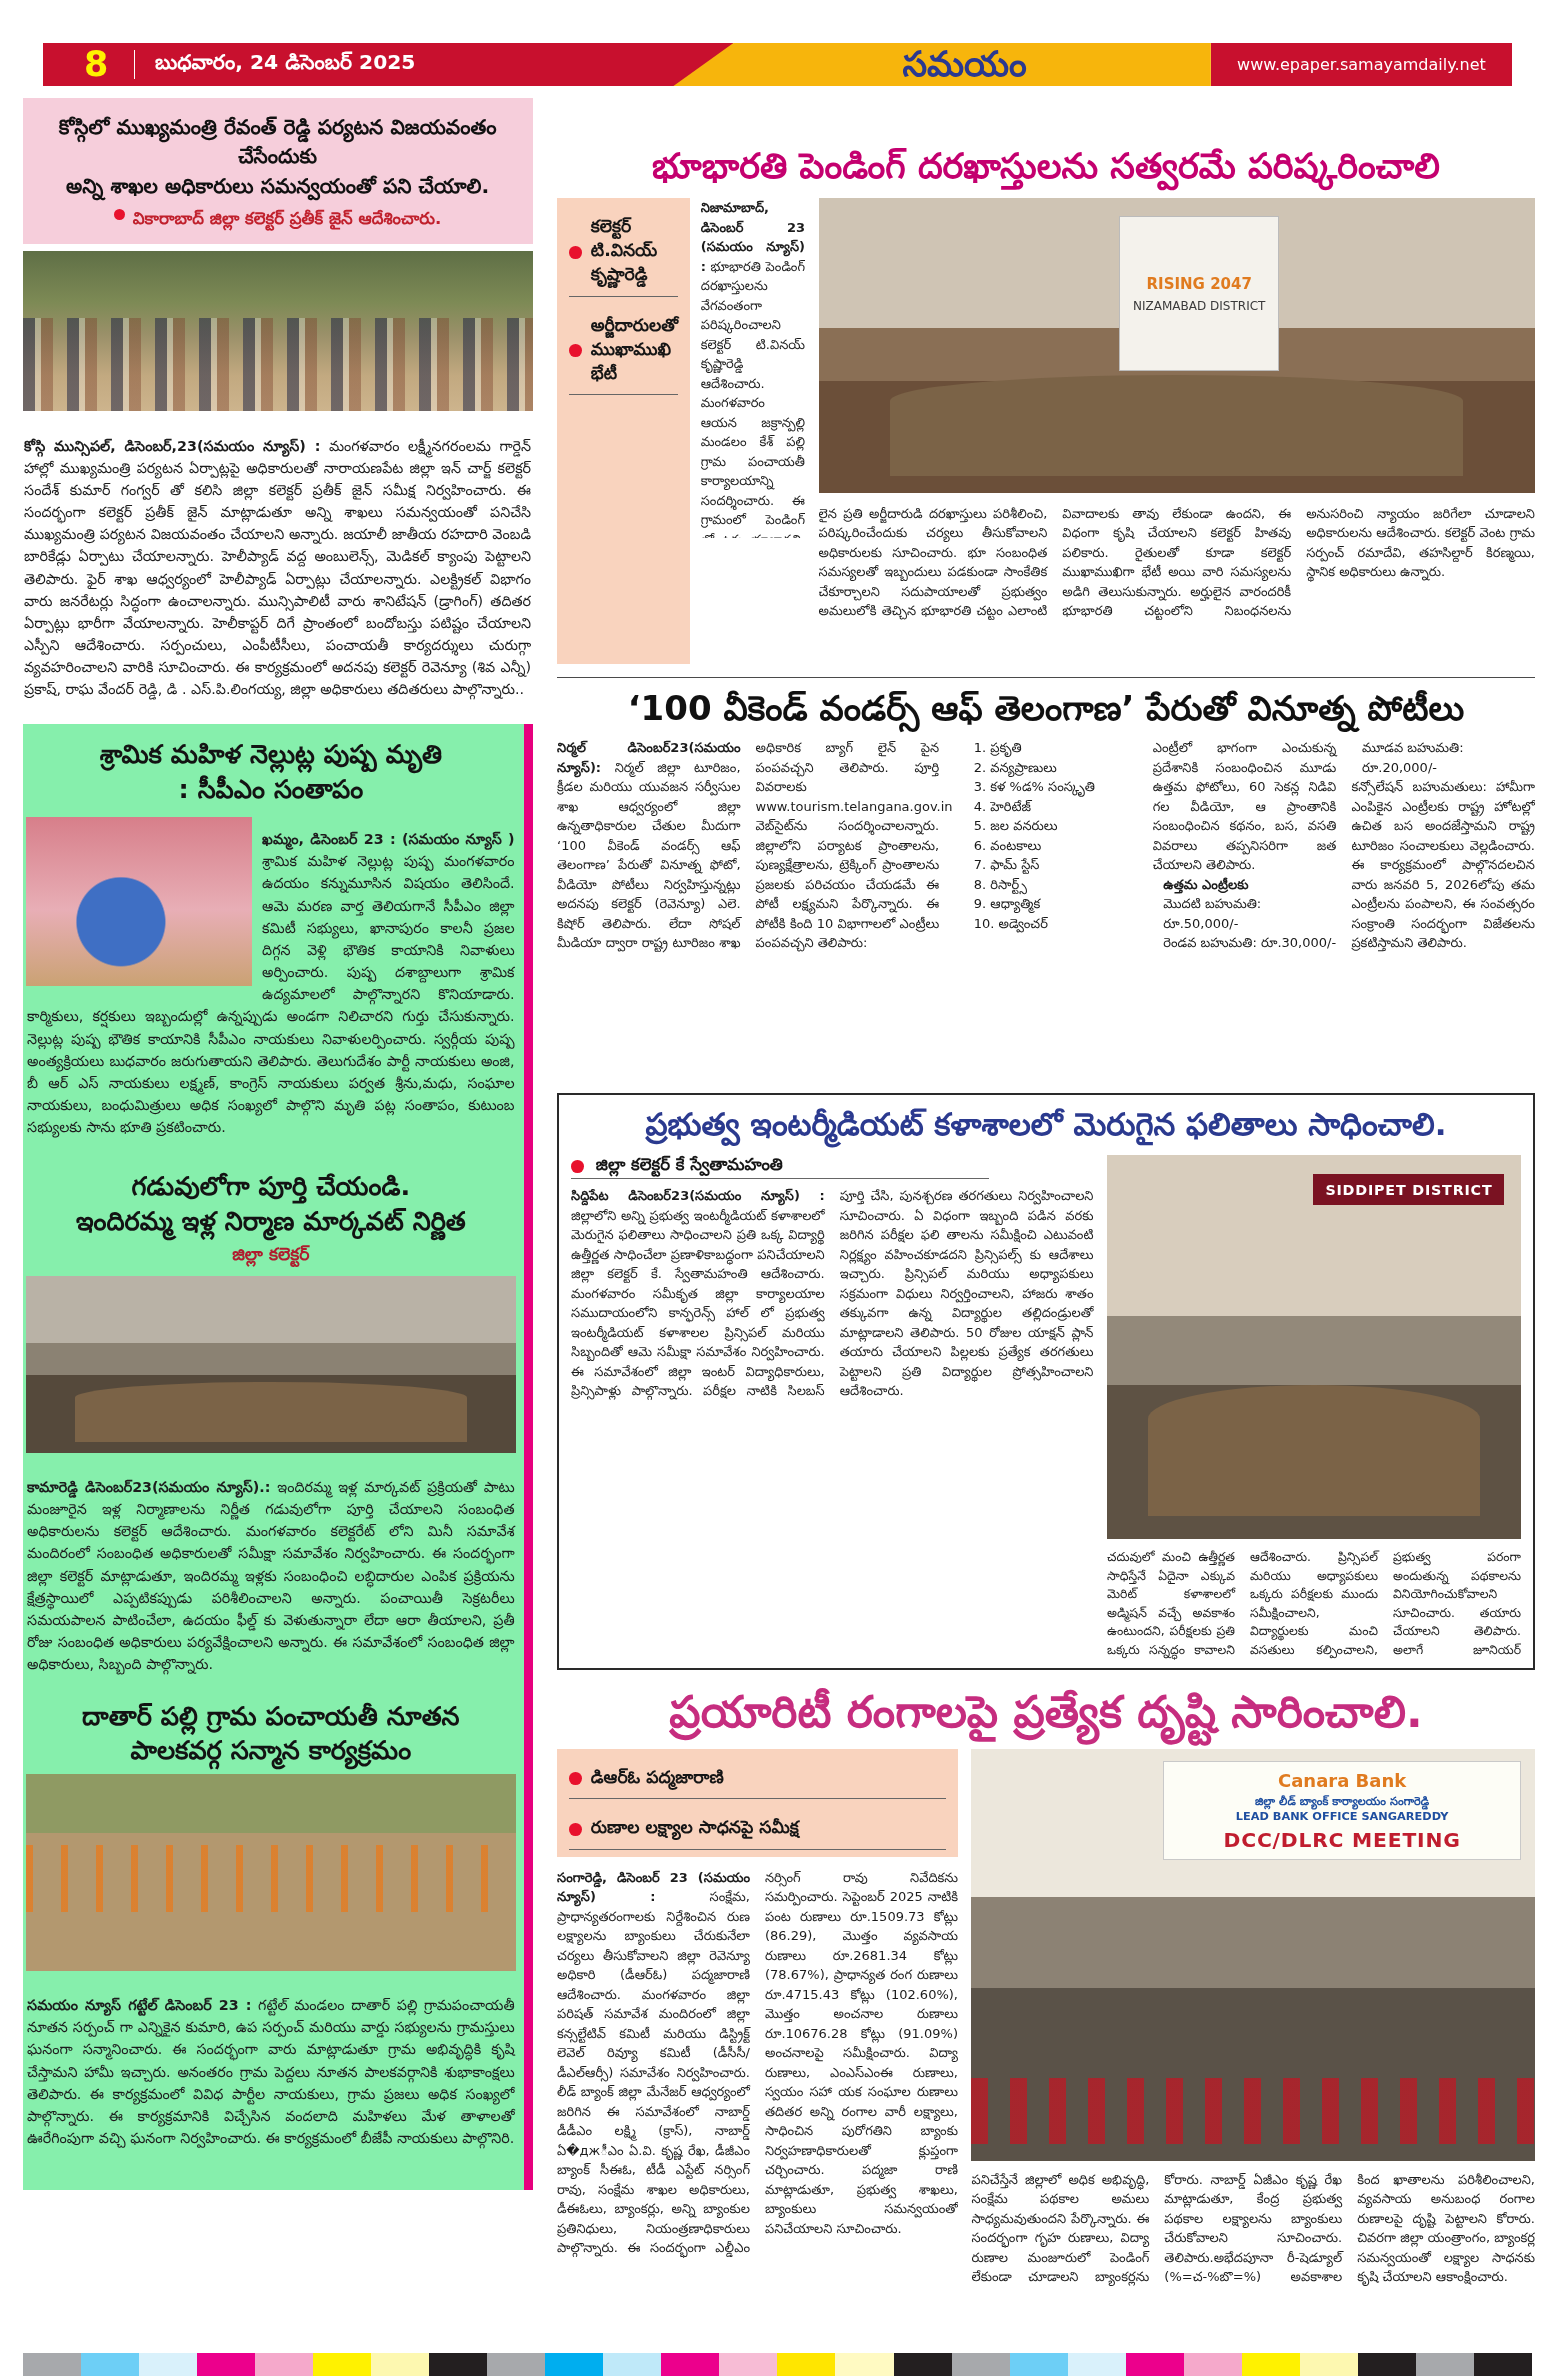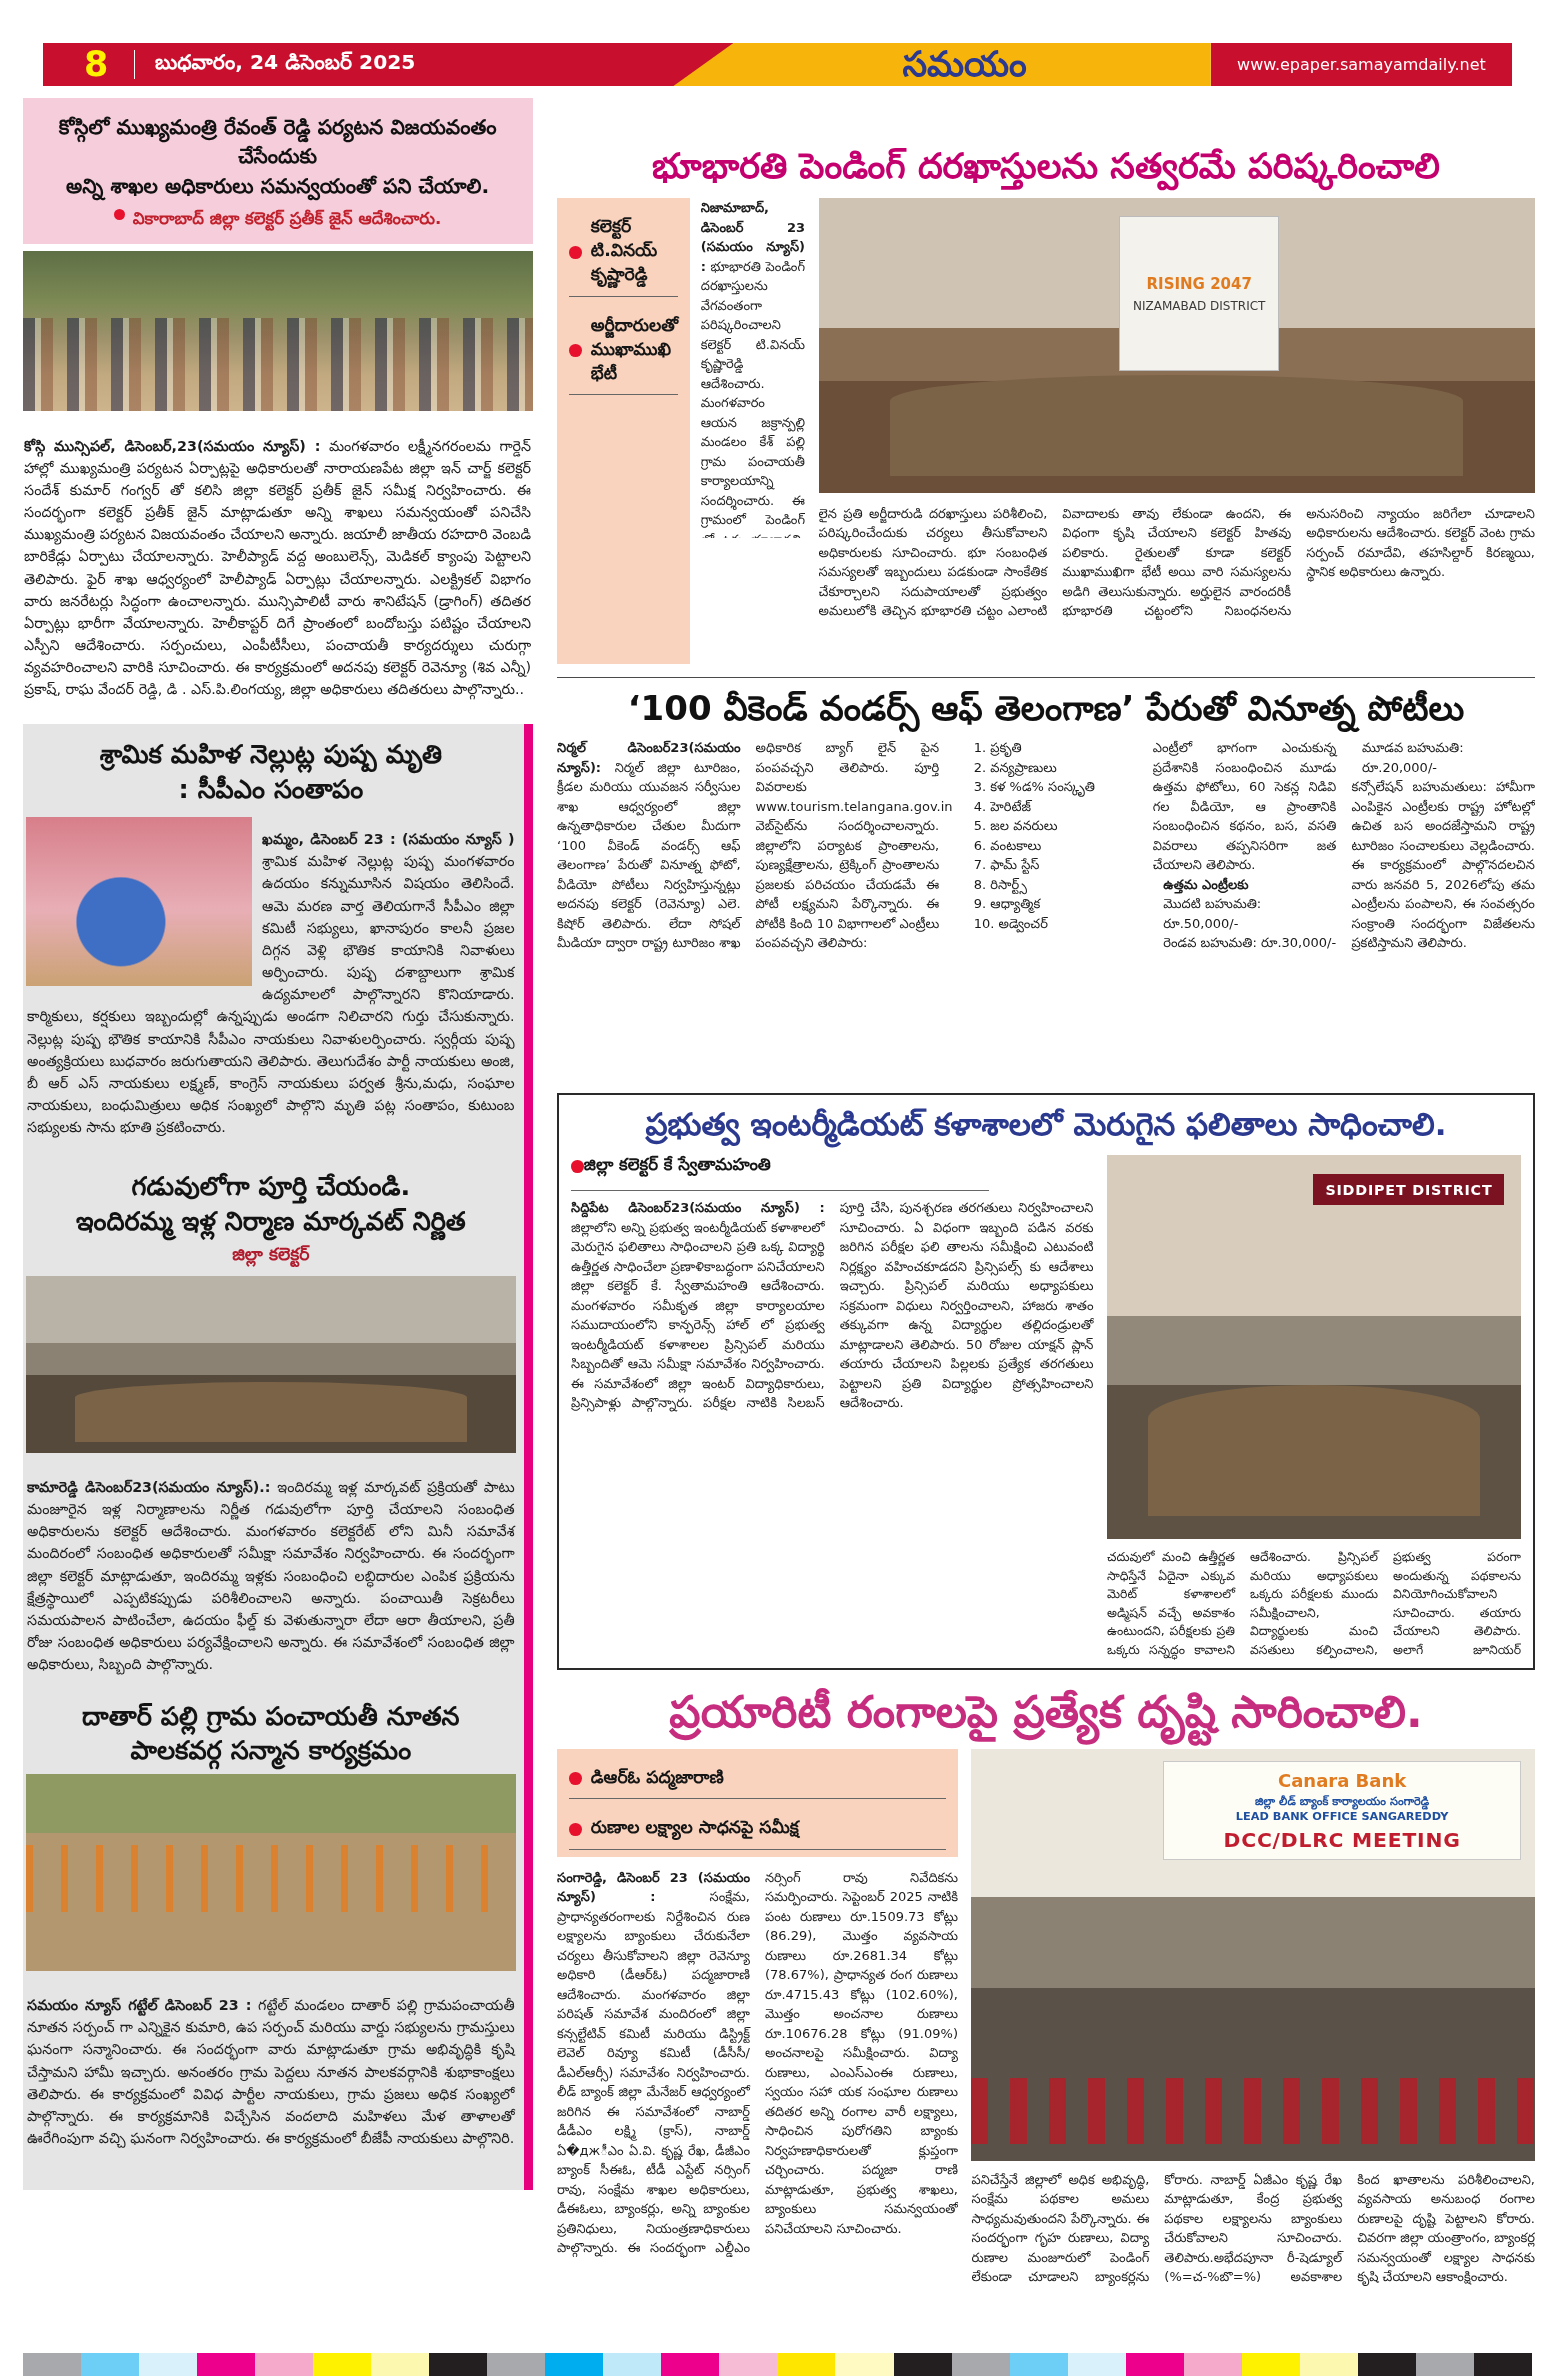--- a/index.html
+++ b/index.html
@@ -26,21 +26,21 @@
   .c5{columns:5;column-gap:15px;}
   .clip{overflow:hidden;}
 
   
   .leftcol{position:absolute;left:22.6px;top:98px;width:510px;height:2251px;overflow:hidden;}
   .lead-box{background:#f6cedb;padding:15px 10.5px 12px;text-align:center;}
   .lead-line{font-size:20.3px;font-weight:bold;color:#111;line-height:1.45;}
   .lead-sub{font-size:16.6px;font-weight:bold;color:#c0202c;margin-top:7.5px;display:flex;justify-content:center;align-items:flex-start;gap:7.5px;}
   .bdot{width:11.3px;height:11.3px;border-radius:50%;background:#e8112d;flex:none;display:inline-block;}
   .left-body{font-size:14.3px;line-height:1.55;text-align:justify;padding:9px 1.5px;color:#1c1c1c;}
-  .pink-panel{background:#e5e5e5;border-right:9.8px solid #e6007e;padding:6px 7.5px 18px 3px;}
+  .pink-panel{background:#86efac;border-right:9.8px solid #e6007e;padding:6px 7.5px 18px 3px;}
   .lh2{font-size:25.6px;font-weight:bold;color:#131313;text-align:center;line-height:1.35;margin:7.5px 0 6px;}
   .byline{font-size:17.3px;font-weight:bold;color:#b01c2e;text-align:center;margin:1.5px 0 7.5px;}
 
   
   .photo{position:relative;overflow:hidden;background:#b9ab97;}
   .ph-kosgi{height:160px;margin-top:7.5px;
     background:linear-gradient(180deg,#5f6f46 0%,#7d8a55 32%,#9a9069 52%,#c2a980 78%,#cdb48d 100%);}
   .crowd{position:absolute;left:0;right:0;bottom:0;height:58%;
     background:repeating-linear-gradient(90deg,rgba(35,40,70,.55) 0 12px,rgba(255,255,255,.28) 12px 18px,rgba(120,60,40,.4) 18px 30px,transparent 30px 44px);}
   .ph-pushpa{float:left;width:226px;height:169px;margin:4.5px 10.5px 4.5px 0;
@@ -83,22 +83,22 @@
   .artA-colL{width:248px;flex:none;display:flex;flex-direction:row;gap:10.5px;}
   .artA-colR{flex:1;display:flex;flex-direction:column;gap:10.5px;}
   .hlB{color:#111;font-size:34px;font-weight:bold;text-align:center;line-height:1.15;}
   .artB{border-top:1.5px solid #4a4a4a;margin-top:13.5px;padding-top:10.5px;}
   .wlist-item{font-size:13px;line-height:1.5;padding-left:19.6px;break-inside:avoid;}
   .wprize-item{font-size:13px;line-height:1.5;padding-left:10.5px;break-inside:avoid;}
   .artC{border:2.3px solid #2a2a2a;margin-top:15px;padding:10.5px 12px 7.5px;}
   .hlC{color:#2b3a8f;font-size:31px;font-weight:bold;text-align:center;line-height:1.2;}
   .artC-colL{width:55%;flex:none;}
   .artC-colR{flex:1;display:flex;flex-direction:column;gap:9px;}
-  .cbullet{font-size:16.6px;font-weight:bold;color:#161616;display:flex;gap:0;align-items:center;
-    border-bottom:1.1px solid #666;padding-bottom:12px;margin-bottom:7.5px;width:80%;}
+  .cbullet{font-size:16.6px;font-weight:bold;color:#161616;display:flex;gap:12px;align-items:center;
+    border-bottom:1.1px solid #666;padding-bottom:0;margin-bottom:7.5px;width:80%;}
   .artD{margin-top:18px;}
   .hlD{color:#c62d7f;font-size:44px;font-weight:bold;text-align:center;line-height:1.1;}
   .artD-colL{width:41%;flex:none;display:flex;flex-direction:column;gap:10.5px;}
   .artD-colR{flex:1;display:flex;flex-direction:column;gap:9px;}
 
   
   .colorbar{position:absolute;left:22.6px;right:22.6px;bottom:1.5px;height:22.6px;display:flex;}
   .cbar-cell{flex:1;}
 </style>
 </head>

